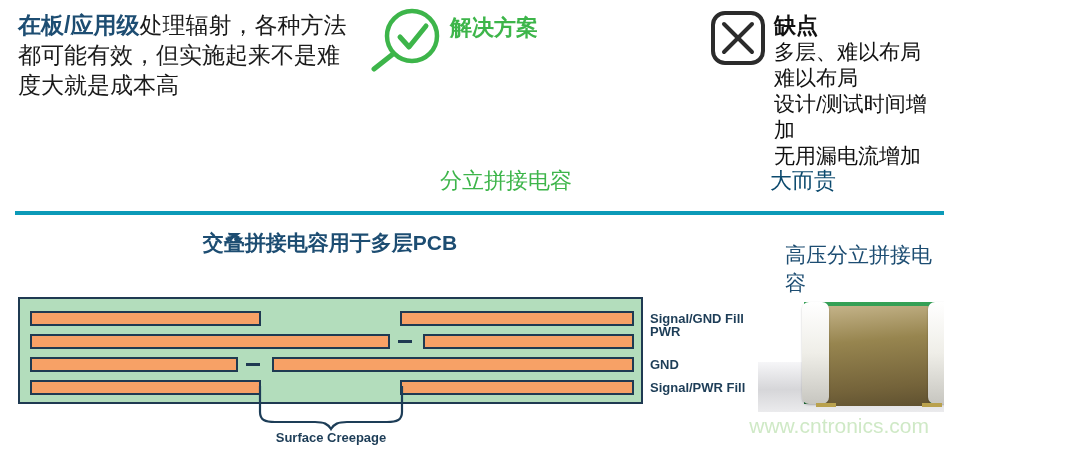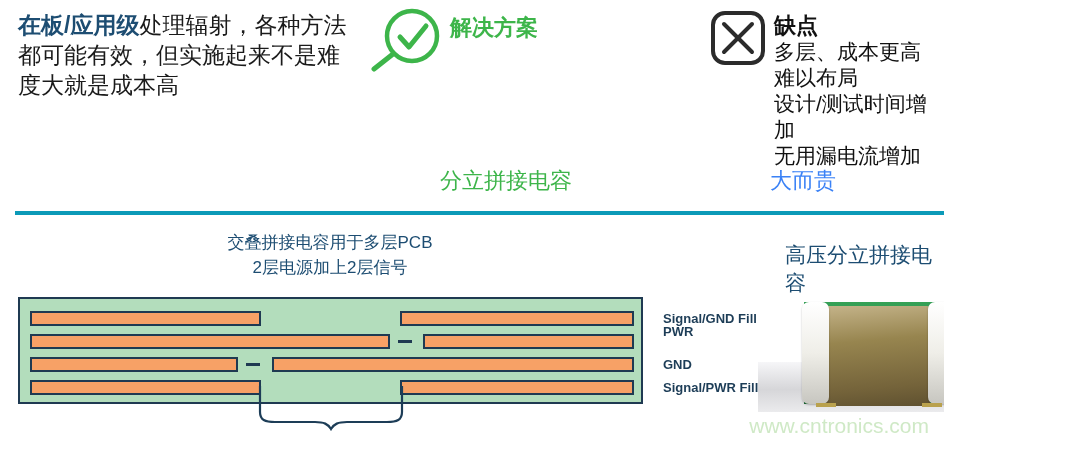--- a/index.html
+++ b/index.html
@@ -14,36 +14,36 @@
   .intro .hl{color:#1d4d72;font-weight:bold;}
 
   
   .sol-title{left:450px;top:13px;font-size:22px;font-weight:bold;color:#3db54a;}
   .sol-sub{left:450px;top:41px;font-size:22px;color:#3db54a;}
   .sol-cat{left:440px;top:166px;font-size:22px;color:#3db54a;}
 
   
   .cons-title{left:774px;top:11px;font-size:22px;font-weight:bold;color:#111;}
   .cons-list{left:774px;top:39px;font-size:21px;line-height:26px;color:#111;}
-  .cons-note{left:770px;top:166px;font-size:22px;color:#3b82f6;}
+  .cons-note{left:770px;top:166px;font-size:22px;color:#0c4a6e;}
 
   
   .divider{left:15px;top:211px;width:1050px;height:4px;background:#0c9ab8;}
 
   
   .head-left{left:150px;top:230px;width:360px;text-align:center;
-    font-size:17px;line-height:25px;font-weight:normal;color:#1d4d72;}
+    font-size:21px;line-height:25px;font-weight:bold;color:#1d4d72;}
   .head-right{left:785px;top:241px;font-size:21px;font-weight:normal;color:#1d4d72;}
 
   
   .board{left:18px;top:297px;width:625px;height:107px;background:#b3ddbc;
     border:2px solid #1f3a52;box-sizing:border-box;}
   .bar{position:absolute;height:15px;background:#f7a166;border:2px solid #1f3a52;box-sizing:border-box;}
   .dash{position:absolute;height:3px;background:#1f3a52;}
-  .layer-label{left:650px;height:15px;line-height:15px;font-size:13px;font-weight:bold;color:#1d3d57;white-space:nowrap;margin-left:13px;}
+  .layer-label{left:650px;height:15px;line-height:15px;font-size:13px;font-weight:bold;color:#1d3d57;white-space:nowrap;}
   .brace-svg{left:245px;top:386px;}
   .creepage{left:231px;top:430px;width:200px;text-align:center;
     font-size:13px;font-weight:bold;color:#1d3d57;}
 
   
   .photo{left:758px;top:298px;width:224px;height:124px;}
   .photo>div{position:absolute;}
   .photo .pad{left:0;top:64px;width:224px;height:50px;
     background:linear-gradient(180deg,#f6f6f8 0%,#d6d6d9 55%,#ebebed 100%);}
   .photo .pcb{left:46px;top:4px;width:150px;height:102px;
@@ -81,32 +81,31 @@
   <div class="abs sol-cat">分立拼接电容</div>
 
   <svg class="abs" style="left:710px;top:10px;" width="56" height="56" viewBox="0 0 56 56">
     <rect x="3" y="3" width="50" height="50" rx="12" fill="none" stroke="#2b2b2b" stroke-width="4"></rect>
     <line x1="14" y1="14" x2="42" y2="42" stroke="#2b2b2b" stroke-width="4" stroke-linecap="round"></line>
     <line x1="42" y1="14" x2="14" y2="42" stroke="#2b2b2b" stroke-width="4" stroke-linecap="round"></line>
   </svg>
 
   <div class="abs cons-title">缺点</div>
   <div class="abs cons-list">
-    <div>多层、成本更高</div>
+    <div>多层、难以布局</div>
     <div>难以布局</div>
     <div>设计/测试时间增加</div>
     <div>无用漏电流增加</div>
   </div>
   <div class="abs cons-note">大而贵</div>
 
   <div class="abs divider"></div>
 
   <div class="abs head-left">
     <div>交叠拼接电容用于多层PCB</div>
-    <div>2层电源加上2层信号</div>
   </div>
   <div class="abs head-right">高压分立拼接电容</div>
 
   <div class="abs board">
 
     <div class="bar" style="left:10px;top:12px;width:231px;"></div>
     <div class="bar" style="left:380px;top:12px;width:234px;"></div>
 
     <div class="bar" style="left:10px;top:35px;width:360px;"></div>
     <div class="dash" style="left:378px;top:41px;width:14px;"></div>
@@ -123,20 +122,21 @@
   <div class="abs layer-label" style="top:311px;">Signal/GND Fill</div>
   <div class="abs layer-label" style="top:324px;">PWR</div>
   <div class="abs layer-label" style="top:357px;">GND</div>
   <div class="abs layer-label" style="top:380px;">Signal/PWR Fill</div>
 
   <svg class="abs brace-svg" width="172" height="46" viewBox="0 0 172 46">
     <line x1="15" y1="0" x2="15" y2="26" stroke="#1d3d57" stroke-width="2.2"></line>
     <line x1="157" y1="0" x2="157" y2="26" stroke="#1d3d57" stroke-width="2.2"></line>
     <path d="M15,26 C15,34 20,36 30,36 L70,36 C79,36 83,38 86,43 C89,38 93,36 102,36 L142,36 C152,36 157,34 157,26" fill="none" stroke="#1d3d57" stroke-width="2.2" stroke-linecap="round"></path>
   </svg>
+  <div class="abs creepage">Surface Creepage</div>
 
   <div class="abs photo">
     <div class="pad"></div>
     <div class="pcb"></div>
     <div class="body"></div>
     <div class="cap l"></div>
     <div class="cap r"></div>
     <div class="foot l"></div>
     <div class="foot r"></div>
   </div>

